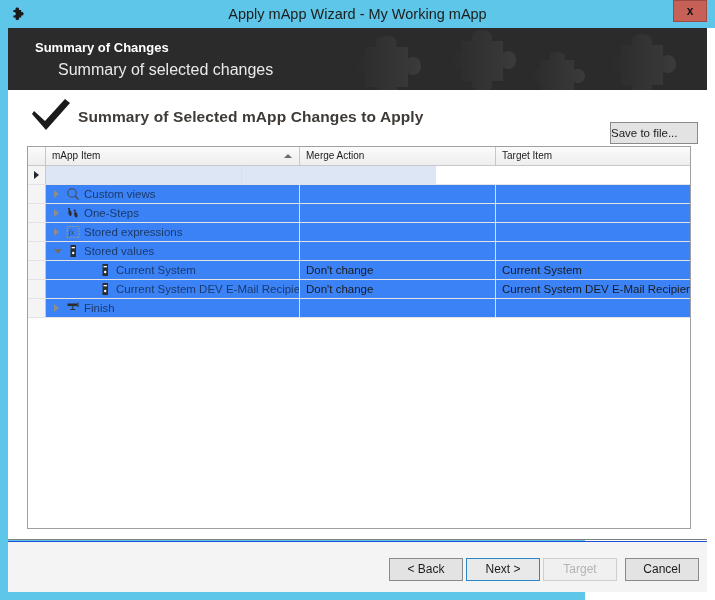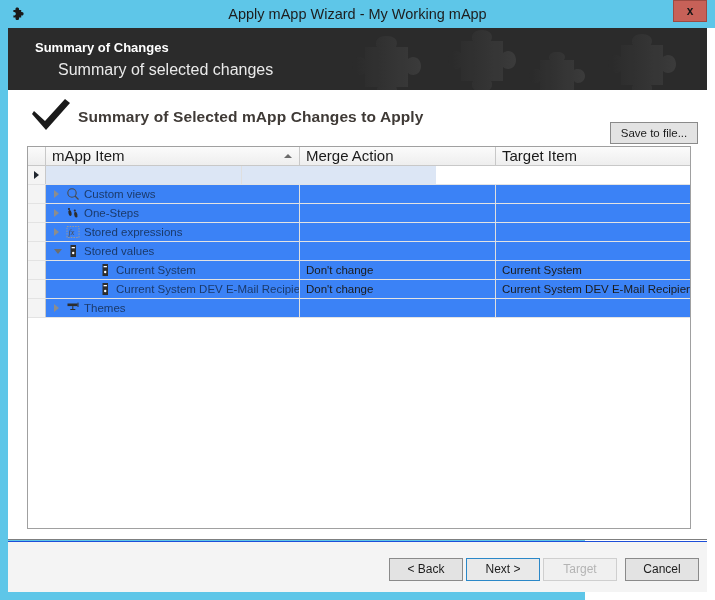--- a/index.html
+++ b/index.html
@@ -122,21 +122,21 @@
   .save-btn {
     position: absolute;
     right: 9px; top: 32px;
     width: 88px; height: 22px;
     background: #e3e3e3;
     border: 1px solid #8a8a8a;
     box-sizing: border-box;
     font-size: 11.5px;
     color: #1c1c1c;
     line-height: 20px;
-    text-align: center;
+    text-align: left;
     font-family: "Liberation Sans", sans-serif;
     cursor: default;
   }
 
   
   .grid {
     position: absolute;
     left: 19px; top: 56px;
     width: 664px;
     height: 383px;
@@ -147,21 +147,21 @@
   }
   .grid-header {
     display: flex;
     height: 19px;
     background: #f4f4f4;
     border-bottom: 1px solid #c8c8c8;
     box-sizing: border-box;
   }
   .hcell {
     position: relative;
-    font-size: 15px;
+    font-size: 10px;
     color: #1b1b1b;
     line-height: 18px;
     padding-left: 6px;
     box-sizing: border-box;
     border-right: 1px solid #c8c8c8;
     background: linear-gradient(#fbfbfb, #eeeeee);
     white-space: nowrap;
     overflow: hidden;
   }
   .hcell.indicator { width: 18px; padding-left: 0; }
@@ -464,21 +464,21 @@
             <div class="item-inner lvl0">
               <span class="expander collapsed"></span>
               <span class="item-icon">
                 <svg width="14" height="14" viewBox="0 0 14 14">
                   <rect x="1.5" y="2.5" width="10" height="2.6" fill="#2d2d2d"></rect>
                   <rect x="11.5" y="1.6" width="1" height="4.4" fill="#2d2d2d"></rect>
                   <rect x="6.3" y="5.1" width="1" height="3" fill="#2d2d2d"></rect>
                   <rect x="4.3" y="8" width="5" height="1" fill="#2d2d2d"></rect>
                 </svg>
               </span>
-              <span class="item-label">Themes</span>
+              <span class="item-label">Finish</span>
             </div>
           </div>
           <div class="cell c-merge"></div>
           <div class="cell c-target"></div>
         </div>
 
       </div>
     </div>
   </div>
 

